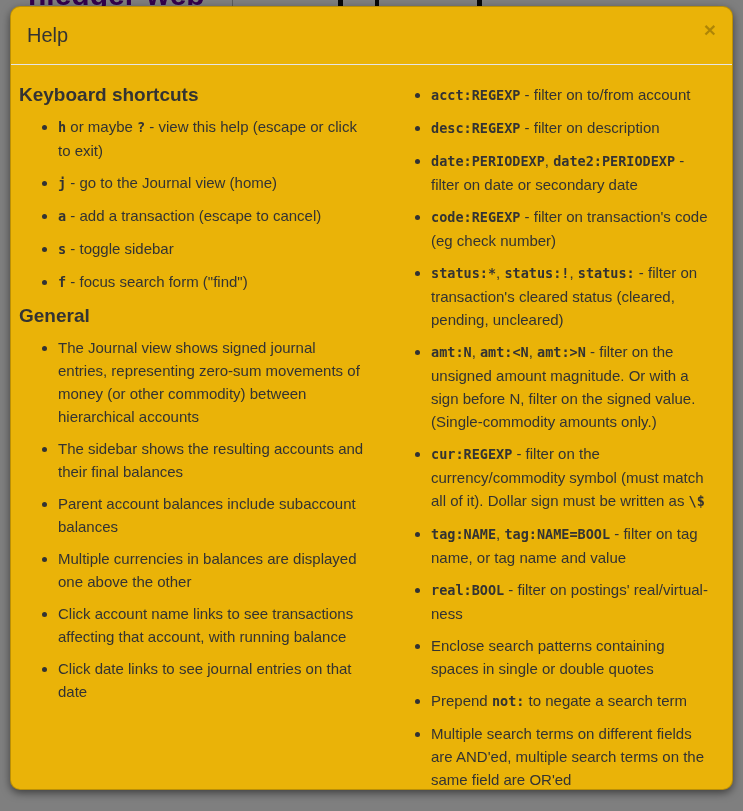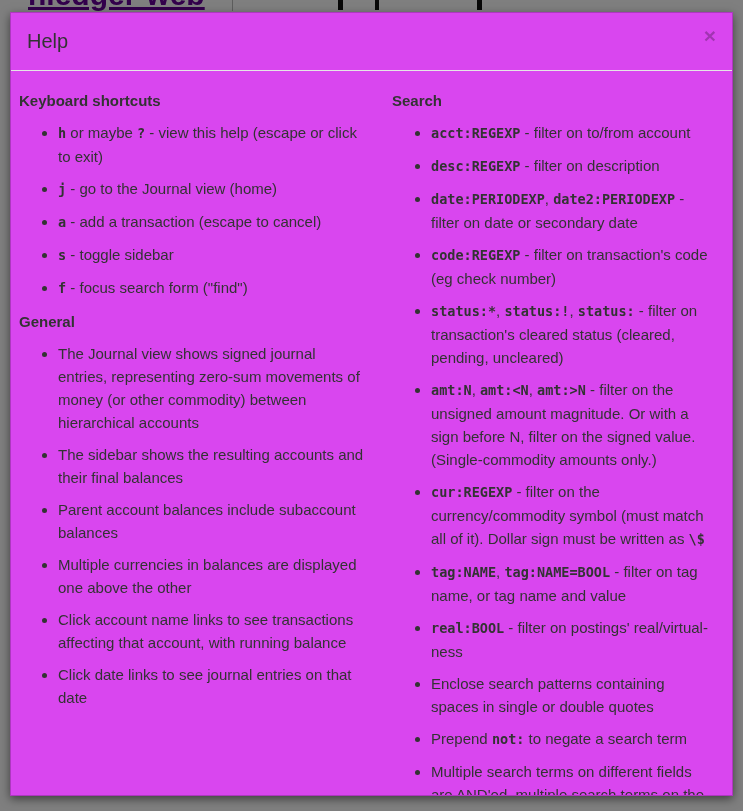--- a/index.html
+++ b/index.html
@@ -24,23 +24,23 @@
   .bg-tip { position: absolute; top: 0; height: 10px; background: #111111; }
   .bg-tip.t1 { left: 338px; width: 5px; }
   .bg-tip.t2 { left: 375px; width: 4px; }
   .bg-tip.t3 { left: 477px; width: 5px; }
   
   .modal-backdrop {
     position: absolute; inset: 0; background: rgba(0,0,0,0.5); z-index: 10;
   }
   
   .modal-dialog {
-    position: absolute; left: 10px; top: 12px; width: 723px; height: 784px;
-    background: #d946ef; z-index: 20;
-    border: 1px solid rgba(0,0,0,0.2); border-radius: 0;
+    position: absolute; left: 10px; top: 6px; width: 723px; height: 784px;
+    background: #eab308; z-index: 20;
+    border: 1px solid rgba(0,0,0,0.2); border-radius: 10px;
     box-shadow: 0 3px 9px rgba(0,0,0,0.5);
     overflow: hidden;
   }
   .modal-header {
     padding: 14px 16px 14px 16px;
     border-bottom: 1px solid #e5e5e5;
     position: relative;
   }
   .modal-title {
     font-size: 20px; font-weight: 500; color: #333333; line-height: 29px;
@@ -53,21 +53,21 @@
     font-family: "Liberation Sans", sans-serif;
   }
   .modal-body {
     padding: 8px 8px 20px 8px;
     color: #333333; font-size: 15px; line-height: 23px;
   }
   .row { display: flex; }
   .col-left  { width: 354px; }
   .col-right { flex: 1; padding-left: 19px; }
   .section-heading {
-    font-size: 15px; font-weight: bold; color: #333333;
+    font-size: 19px; font-weight: bold; color: #333333;
     margin: 12px 0 10px 0; line-height: 20px;
   }
   .help-list { margin: 10px 0 10px 0; padding-left: 30px; list-style: disc; }
   .help-list li { margin: 9px; }
   code {
     font-family: "DejaVu Sans Mono", monospace;
     font-weight: bold; font-size: 13.5px; color: #333333;
   }
 </style>
 </head>
@@ -103,21 +103,20 @@
         <ul class="help-list">
             <li>The Journal view shows signed journal entries, representing zero-sum movements of money (or other commodity) between hierarchical accounts</li>
             <li>The sidebar shows the resulting accounts and their final balances</li>
             <li>Parent account balances include subaccount balances</li>
             <li>Multiple currencies in balances are displayed one above the other</li>
             <li>Click account name links to see transactions affecting that account, with running balance</li>
             <li>Click date links to see journal entries on that date</li>
           </ul>
       </div>
       <div class="col-right">
-        <div class="section-heading">Search</div>
         <ul class="help-list">
             <li><code>acct:REGEXP</code> - filter on to/from account</li>
             <li><code>desc:REGEXP</code> - filter on description</li>
             <li><code>date:PERIODEXP</code>, <code>date2:PERIODEXP</code> - filter on date or secondary date</li>
             <li><code>code:REGEXP</code> - filter on transaction's code (eg check number)</li>
             <li><code>status:*</code>, <code>status:!</code>, <code>status:</code> - filter on transaction's cleared status (cleared, pending, uncleared)</li>
             <li><code>amt:N</code>, <code>amt:&lt;N</code>, <code>amt:&gt;N</code> - filter on the unsigned amount magnitude. Or with a sign before N, filter on the signed value. (Single-commodity amounts only.)</li>
             <li><code>cur:REGEXP</code> - filter on the currency/commodity symbol (must match all of it). Dollar sign must be written as <code>\$</code></li>
             <li><code>tag:NAME</code>, <code>tag:NAME=BOOL</code> - filter on tag name, or tag name and value</li>
             <li><code>real:BOOL</code> - filter on postings' real/virtual-ness</li>

